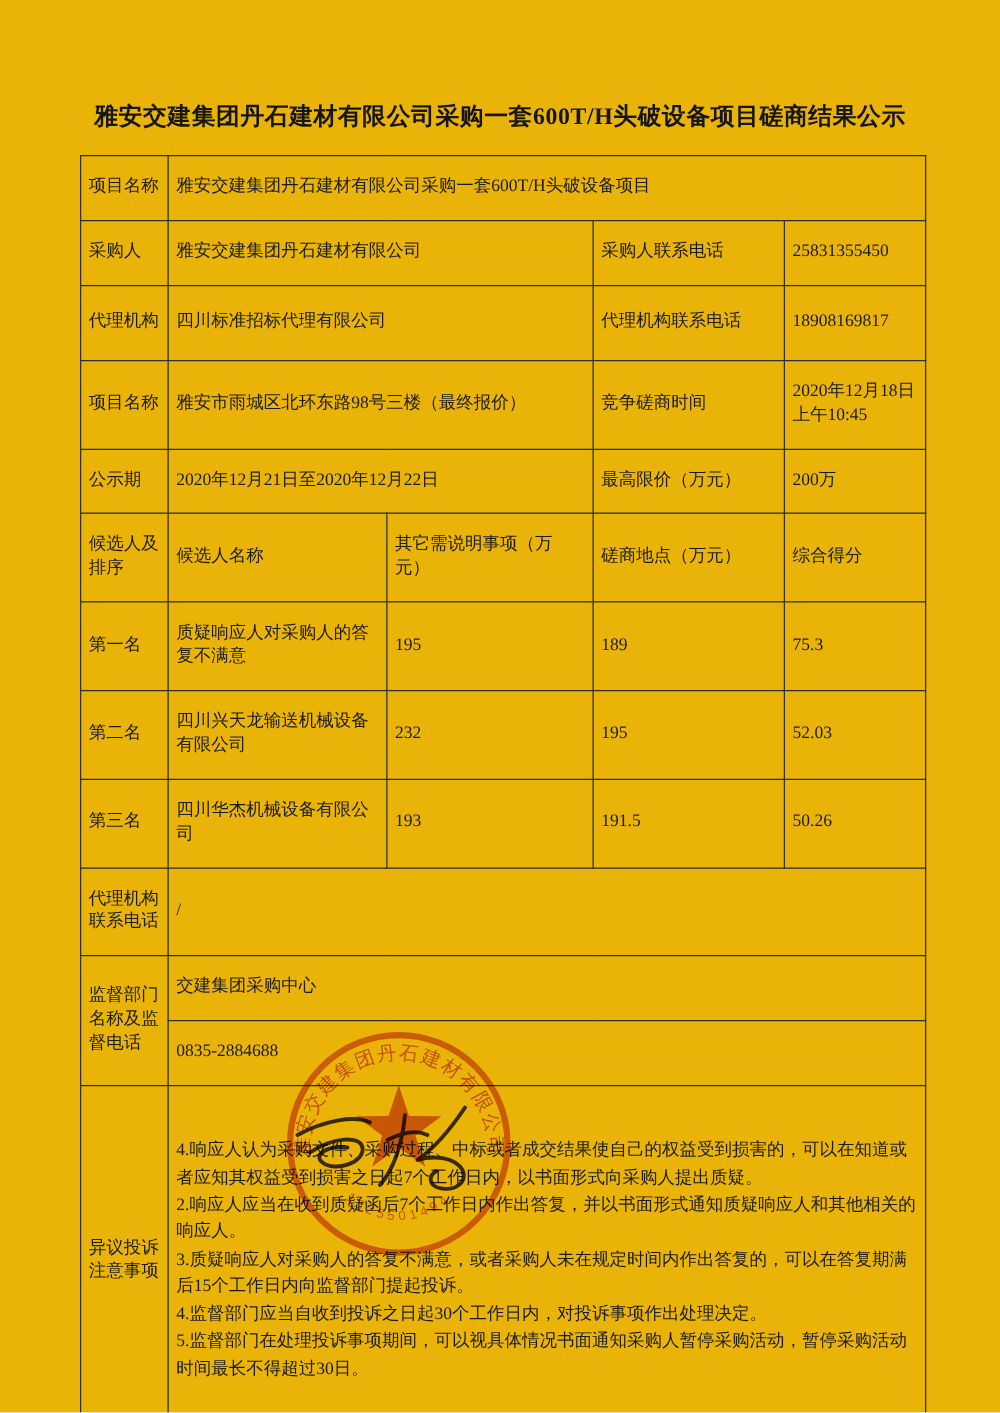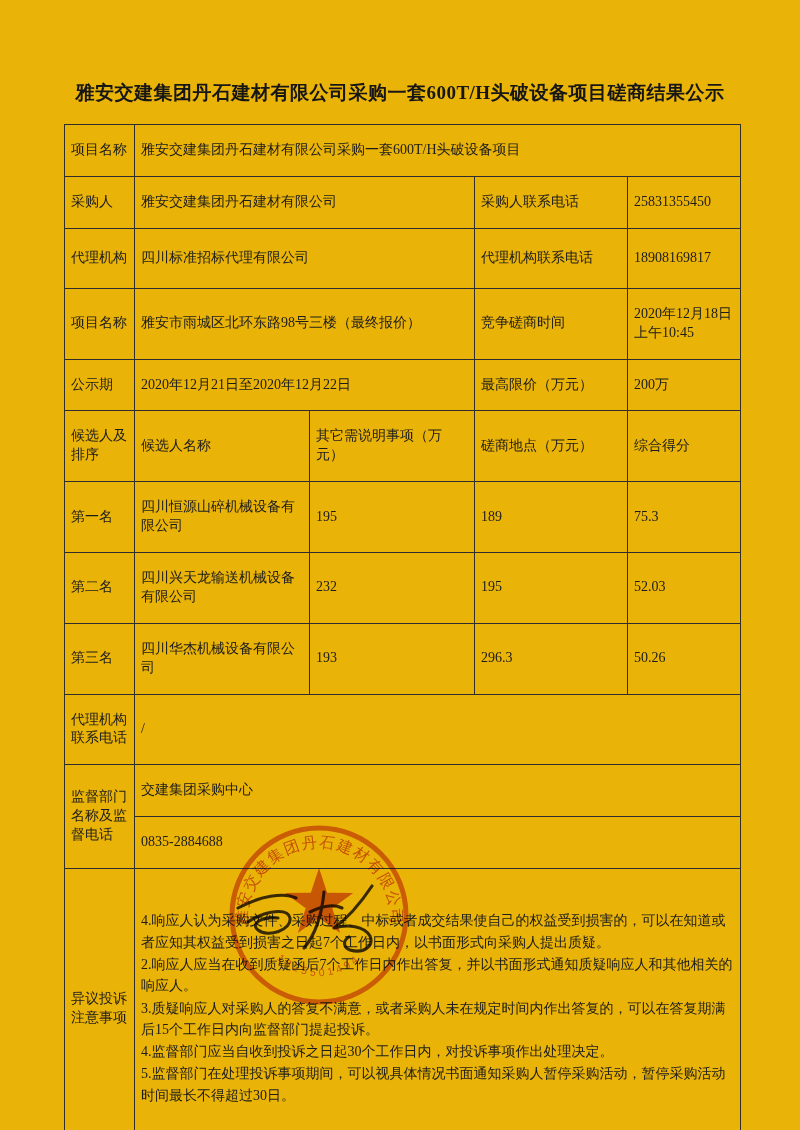--- a/index.html
+++ b/index.html
@@ -72,39 +72,39 @@
     <tr style="height:40px">
       <td class="lbl">候选人及排序</td>
       <td class="c">候选人名称</td>
       <td class="c">其它需说明事项（万元）</td>
       <td class="c">磋商地点（万元）</td>
       <td class="c">综合得分</td>
     </tr>
 
     <tr style="height:42px">
       <td class="lbl">第一名</td>
-      <td>四川恒源山碎机械设备有限公司</td>
+      <td>质疑响应人对采购人的答复不满意</td>
       <td class="c">195</td>
       <td class="c">189</td>
       <td class="c">75.3</td>
     </tr>
 
     <tr style="height:42px">
       <td class="lbl">第二名</td>
       <td>四川兴天龙输送机械设备有限公司</td>
       <td class="c">232</td>
       <td class="c">195</td>
       <td class="c">52.03</td>
     </tr>
 
     <tr style="height:38px">
       <td class="lbl">第三名</td>
       <td>四川华杰机械设备有限公司</td>
       <td class="c">193</td>
-      <td class="c">296.3</td>
+      <td class="c">191.5</td>
       <td class="c">50.26</td>
     </tr>
 
     <tr style="height:44px">
       <td class="lbl">代理机构联系电话</td>
       <td colspan="4" class="c">/</td>
     </tr>
 
     <tr style="height:40px">
       <td class="lbl" rowspan="2">监督部门名称及监督电话</td>

